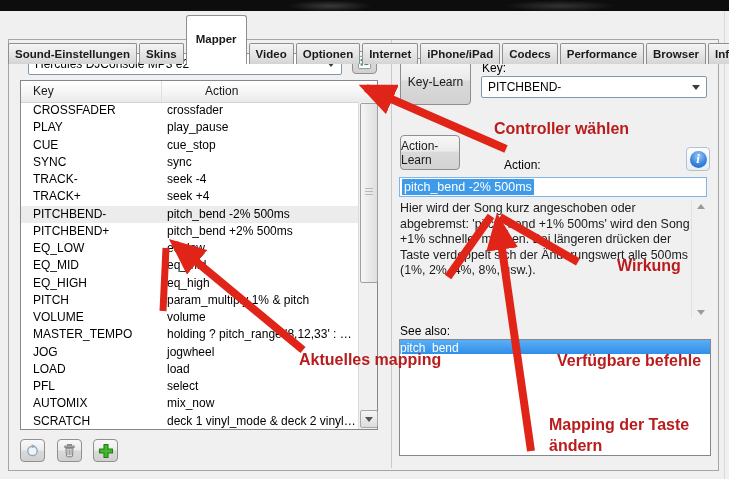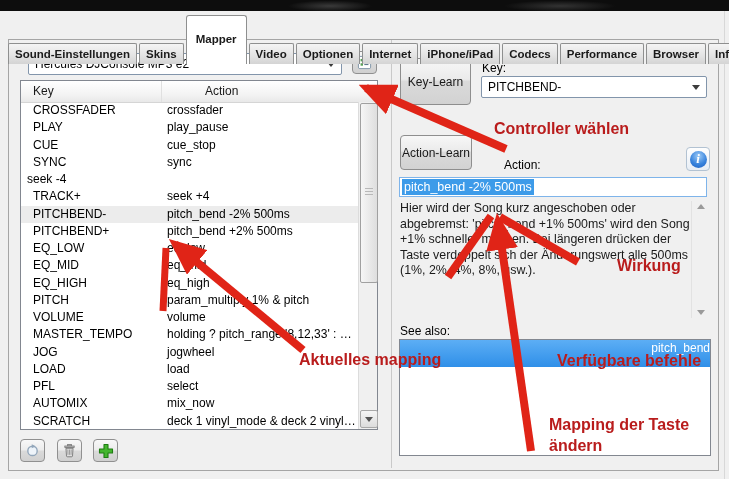--- a/index.html
+++ b/index.html
@@ -62,22 +62,22 @@
   .lbl{position:absolute;font-size:12px;color:#000;z-index:2;}
   .action-input{position:absolute;left:399px;top:177px;width:308px;height:20px;background:#fff;
     border:1px solid #7eb4ea;box-sizing:border-box;display:flex;align-items:center;padding-left:2px;z-index:2;}
   .action-input .selected{background:#3d9be9;color:#fff;font-size:12.5px;padding:1px 2px;}
   .desc{position:absolute;left:400px;top:201px;width:292px;font-size:12.4px;line-height:15.6px;color:#1a1a1a;z-index:2;}
   .desc-scroll{position:absolute;left:691px;top:201px;width:19px;height:117px;background:#f0f0f0;
     border-left:1px solid #e2e2e2;box-sizing:border-box;display:flex;flex-direction:column;
     justify-content:space-between;align-items:center;padding:3px 0;z-index:2;}
   .listbox{position:absolute;left:399px;top:339px;width:312px;height:117px;background:#fff;
     border:1px solid #828790;box-sizing:border-box;z-index:2;}
-  .li-sel{height:27px;line-height:16px;background:linear-gradient(#5caef5,#2f8fe8);color:#fff;
-    font-size:12px;padding-left:16px;text-align:right;}
+  .li-sel{height:14px;line-height:16px;background:linear-gradient(#5caef5,#2f8fe8);color:#fff;
+    font-size:12px;padding-left:0;}
   .info-btn{position:absolute;left:686px;top:147px;width:22px;height:22px;border-radius:4px;z-index:2;
     border:1px solid #b2c2d2;background:linear-gradient(#fefefe,#e8eef5);
     display:flex;align-items:center;justify-content:center;}
   .info-circle{width:17px;height:17px;border-radius:50%;
     background:radial-gradient(circle at 50% 30%,#9fccf7,#3a85dd 55%,#1c5fc2);
     color:#fff;font-family:"Liberation Serif",serif;font-style:italic;font-weight:bold;
     font-size:13px;line-height:16px;text-align:center;}
   
   .note{position:absolute;color:#b91c1c;font-weight:bold;font-size:16px;z-index:8;white-space:nowrap;}
   .note.wrap{white-space:normal;line-height:21px;}
@@ -137,20 +137,21 @@
       </div>
     <div class="trow">
         <span class="tc-key">CUE</span>
         <span class="tc-action">cue_stop</span>
       </div>
     <div class="trow">
         <span class="tc-key">SYNC</span>
         <span class="tc-action">sync</span>
       </div>
     <div class="trow">
+        <span class="tc-key">TRACK-</span>
         <span class="tc-action">seek -4</span>
       </div>
     <div class="trow">
         <span class="tc-key">TRACK+</span>
         <span class="tc-action">seek +4</span>
       </div>
     <div class="trow sel">
         <span class="tc-key">PITCHBEND-</span>
         <span class="tc-action">pitch_bend -2% 500ms</span>
       </div>
@@ -235,21 +236,21 @@
   </svg>
 </div>
 
 <div class="bigbtn" style="left:400px;top:58px;width:71px;height:47px;">Key-Learn</div>
 <div class="lbl" style="left:482px;top:61px;">Key:</div>
 <div class="combo" style="left:481px;top:76px;width:226px;height:22px;">
   <span>PITCHBEND-</span>
   <span class="arr"></span>
 </div>
 
-<div class="bigbtn" style="left:400px;top:135px;width:72px;height:35px;">Action-Learn</div>
+<div class="bigbtn" style="left:400px;top:135px;width:60px;height:35px;">Action-Learn</div>
 <div class="lbl" style="left:504px;top:158px;">Action:</div>
 <div class="info-btn">
   <div class="info-circle">i</div>
 </div>
 
 <div class="action-input">
   <span class="selected">pitch_bend -2% 500ms</span>
 </div>
 
 <div class="desc">Hier wird der Song kurz angeschoben oder abgebremst: 'pitch_bend +1% 500ms' wird den Song +1% schneller machen. Bei längeren drücken der Taste verdoppelt sich der Änderungswert alle 500ms (1%, 2%, 4%, 8%, usw.).</div>

